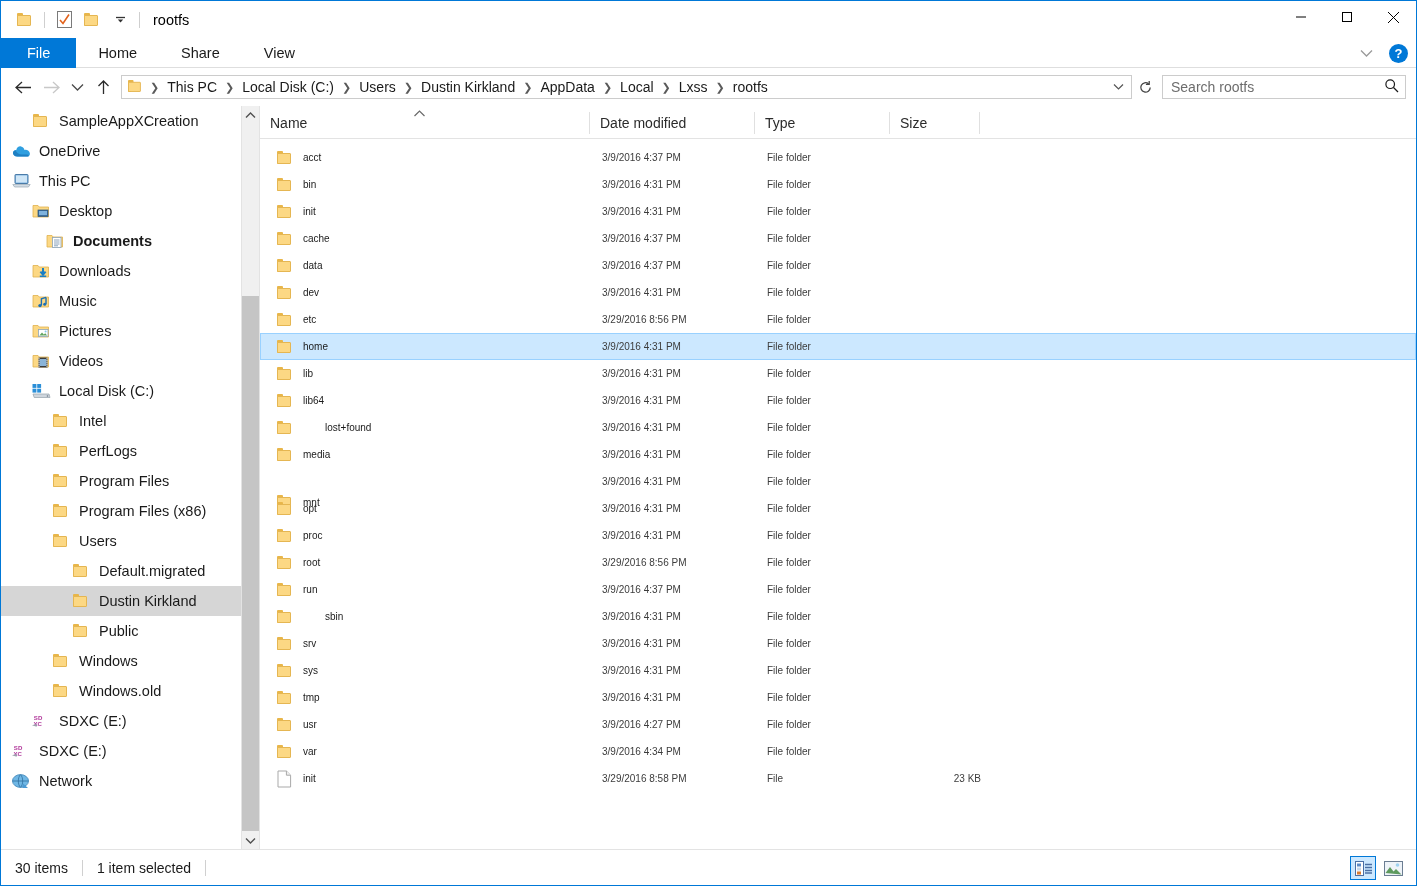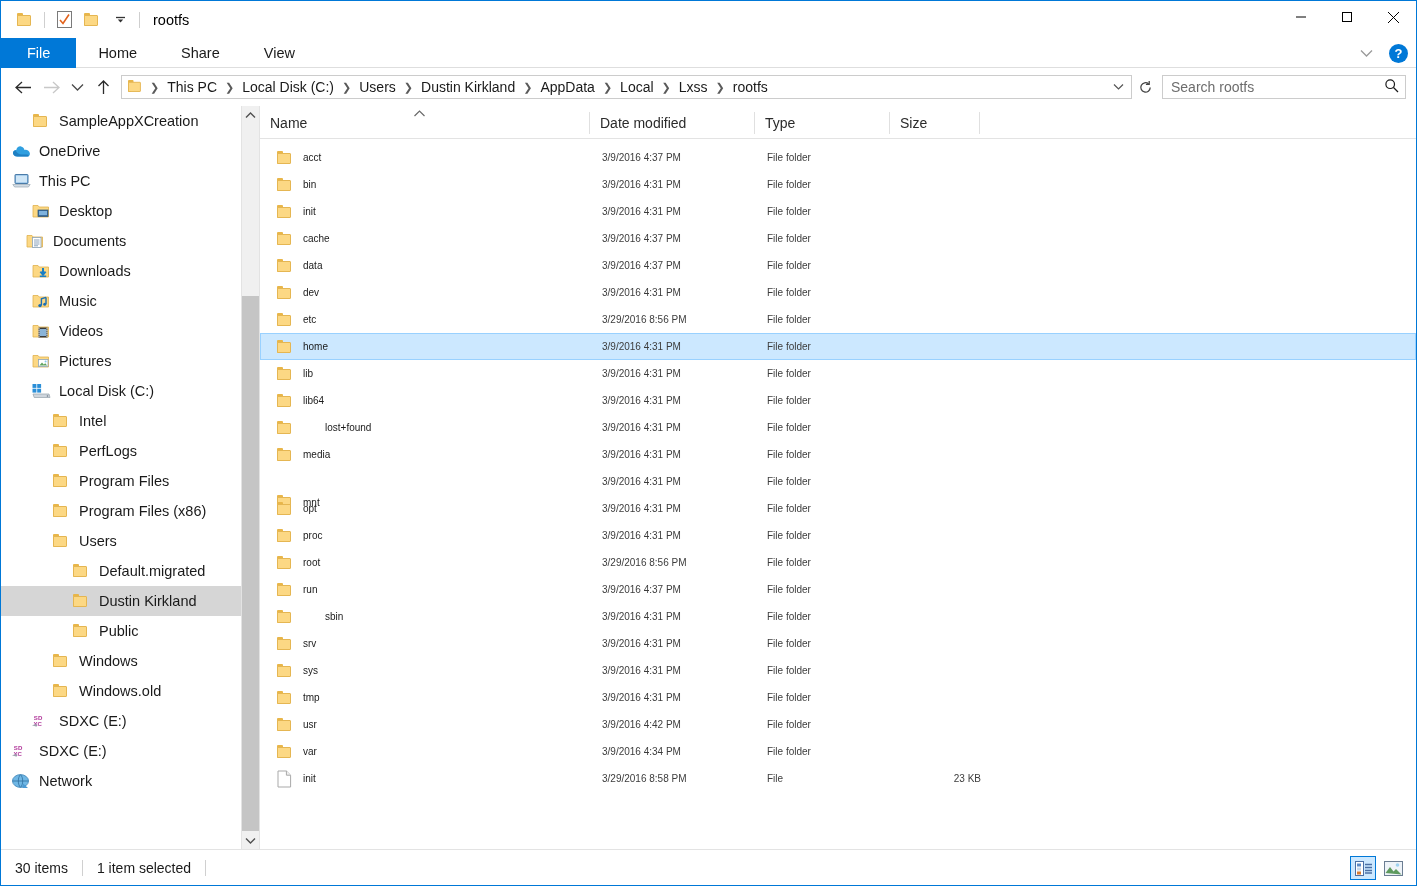--- a/index.html
+++ b/index.html
@@ -377,21 +377,21 @@
           <div class="tree-item" style="padding-left: 30px;">
             <span class="tree-ico">
               <svg width="19" height="15" viewBox="0 0 19 15">
                 <path d="M1 1.5 h5 l1.2 1.5 h9.3 v10 h-15.5 z" fill="#fcd884" stroke="#e0b14e" stroke-width="0.8"></path>
                 <rect x="6" y="6" width="10" height="6.5" fill="#3c6f9e" stroke="#2a5276" stroke-width="0.7"></rect>
                 <rect x="7" y="7" width="8" height="4" fill="#7fb3dd"></rect>
               </svg>
             </span>
             <span>Desktop</span>
           </div>
-          <div class="tree-item" style="padding-left: 24px;">
+          <div class="tree-item" style="padding-left: 44px; font-weight: bold;">
             <span class="tree-ico">
               <svg width="19" height="15" viewBox="0 0 19 15">
                 <path d="M1 1.5 h5 l1.2 1.5 h9.3 v10 h-15.5 z" fill="#fcd884" stroke="#e0b14e" stroke-width="0.8"></path>
                 <rect x="6.5" y="3.5" width="8.5" height="10" fill="#fff" stroke="#8aa3bb" stroke-width="0.8"></rect>
                 <path d="M8 6 H13.5 M8 8 H13.5 M8 10 H13.5 M8 11.8 H12" stroke="#6c8bab" stroke-width="0.8"></path>
               </svg>
             </span>
             <span>Documents</span>
           </div>
           <div class="tree-item" style="padding-left: 30px;">
@@ -413,37 +413,37 @@
                 <circle cx="8" cy="11.6" r="1.7" fill="#1b6fb5"></circle>
                 <circle cx="12.7" cy="10.3" r="1.5" fill="#1b6fb5"></circle>
               </svg>
             </span>
             <span>Music</span>
           </div>
           <div class="tree-item" style="padding-left: 30px;">
             <span class="tree-ico">
               <svg width="19" height="15" viewBox="0 0 19 15">
                 <path d="M1 1.5 h5 l1.2 1.5 h9.3 v10 h-15.5 z" fill="#fcd884" stroke="#e0b14e" stroke-width="0.8"></path>
+                <rect x="6.5" y="5.5" width="9.5" height="7" fill="#fff" stroke="#8ea5b8" stroke-width="0.8"></rect>
+                <path d="M7.3 11.6 L10 8.5 L11.8 10.6 L13.2 9.2 L15.2 11.6 Z" fill="#5fa35f"></path>
+                <circle cx="13.6" cy="7.4" r="1" fill="#87c7ec"></circle>
+              </svg>
+            </span>
+            <span>Pictures</span>
+          </div>
+          <div class="tree-item" style="padding-left: 30px;">
+            <span class="tree-ico">
+              <svg width="19" height="15" viewBox="0 0 19 15">
+                <path d="M1 1.5 h5 l1.2 1.5 h9.3 v10 h-15.5 z" fill="#fcd884" stroke="#e0b14e" stroke-width="0.8"></path>
                 <rect x="6.5" y="3.5" width="9" height="10" fill="#3a3a3a"></rect>
                 <rect x="7.6" y="5" width="6.8" height="7" fill="#8ab4d8"></rect>
                 <path d="M6.5 4.3 h1.1 M6.5 6.3 h1.1 M6.5 8.3 h1.1 M6.5 10.3 h1.1 M6.5 12.3 h1.1 M14.4 4.3 h1.1 M14.4 6.3 h1.1 M14.4 8.3 h1.1 M14.4 10.3 h1.1 M14.4 12.3 h1.1" stroke="#fff" stroke-width="0.9"></path>
               </svg>
             </span>
             <span>Videos</span>
-          </div>
-          <div class="tree-item" style="padding-left: 30px;">
-            <span class="tree-ico">
-              <svg width="19" height="15" viewBox="0 0 19 15">
-                <path d="M1 1.5 h5 l1.2 1.5 h9.3 v10 h-15.5 z" fill="#fcd884" stroke="#e0b14e" stroke-width="0.8"></path>
-                <rect x="6.5" y="5.5" width="9.5" height="7" fill="#fff" stroke="#8ea5b8" stroke-width="0.8"></rect>
-                <path d="M7.3 11.6 L10 8.5 L11.8 10.6 L13.2 9.2 L15.2 11.6 Z" fill="#5fa35f"></path>
-                <circle cx="13.6" cy="7.4" r="1" fill="#87c7ec"></circle>
-              </svg>
-            </span>
-            <span>Pictures</span>
           </div>
           <div class="tree-item" style="padding-left: 30px;">
             <span class="tree-ico">
               <svg width="20" height="16" viewBox="0 0 20 16">
                 <rect x="1.5" y="1" width="8.6" height="8.6" fill="none"></rect>
                 <rect x="1.5" y="1" width="3.9" height="3.9" fill="#2b8fd8"></rect>
                 <rect x="6.2" y="1" width="3.9" height="3.9" fill="#2b8fd8"></rect>
                 <rect x="1.5" y="5.7" width="3.9" height="3.9" fill="#2b8fd8"></rect>
                 <rect x="6.2" y="5.7" width="3.9" height="3.9" fill="#2b8fd8"></rect>
                 <path d="M2 11 H18 L19 14.5 H3.2 Z" fill="#cfd6dd" stroke="#93a0ab" stroke-width="0.7"></path>
@@ -942,21 +942,21 @@
             <div class="cell-name" style="width: 330px;">
               <span style="display: flex; align-items: center; width: 16px; flex: 0 0 16px;">
                 <span class="folder">
                   <span class="spine"></span>
                   <span class="tab"></span>
                   <span class="body"></span>
                 </span>
               </span>
               <span>usr</span>
             </div>
-            <div class="cell-date" style="width: 165px;">3/9/2016 4:42 PM</div>
+            <div class="cell-date" style="width: 165px;">3/9/2016 4:27 PM</div>
             <div class="cell-type" style="width: 135px;">File folder</div>
             <div class="cell-size" style="width: 90px;"></div>
           </div>
           <div class="row">
             <div class="cell-name" style="width: 330px;">
               <span style="display: flex; align-items: center; width: 16px; flex: 0 0 16px;">
                 <span class="folder">
                   <span class="spine"></span>
                   <span class="tab"></span>
                   <span class="body"></span>

